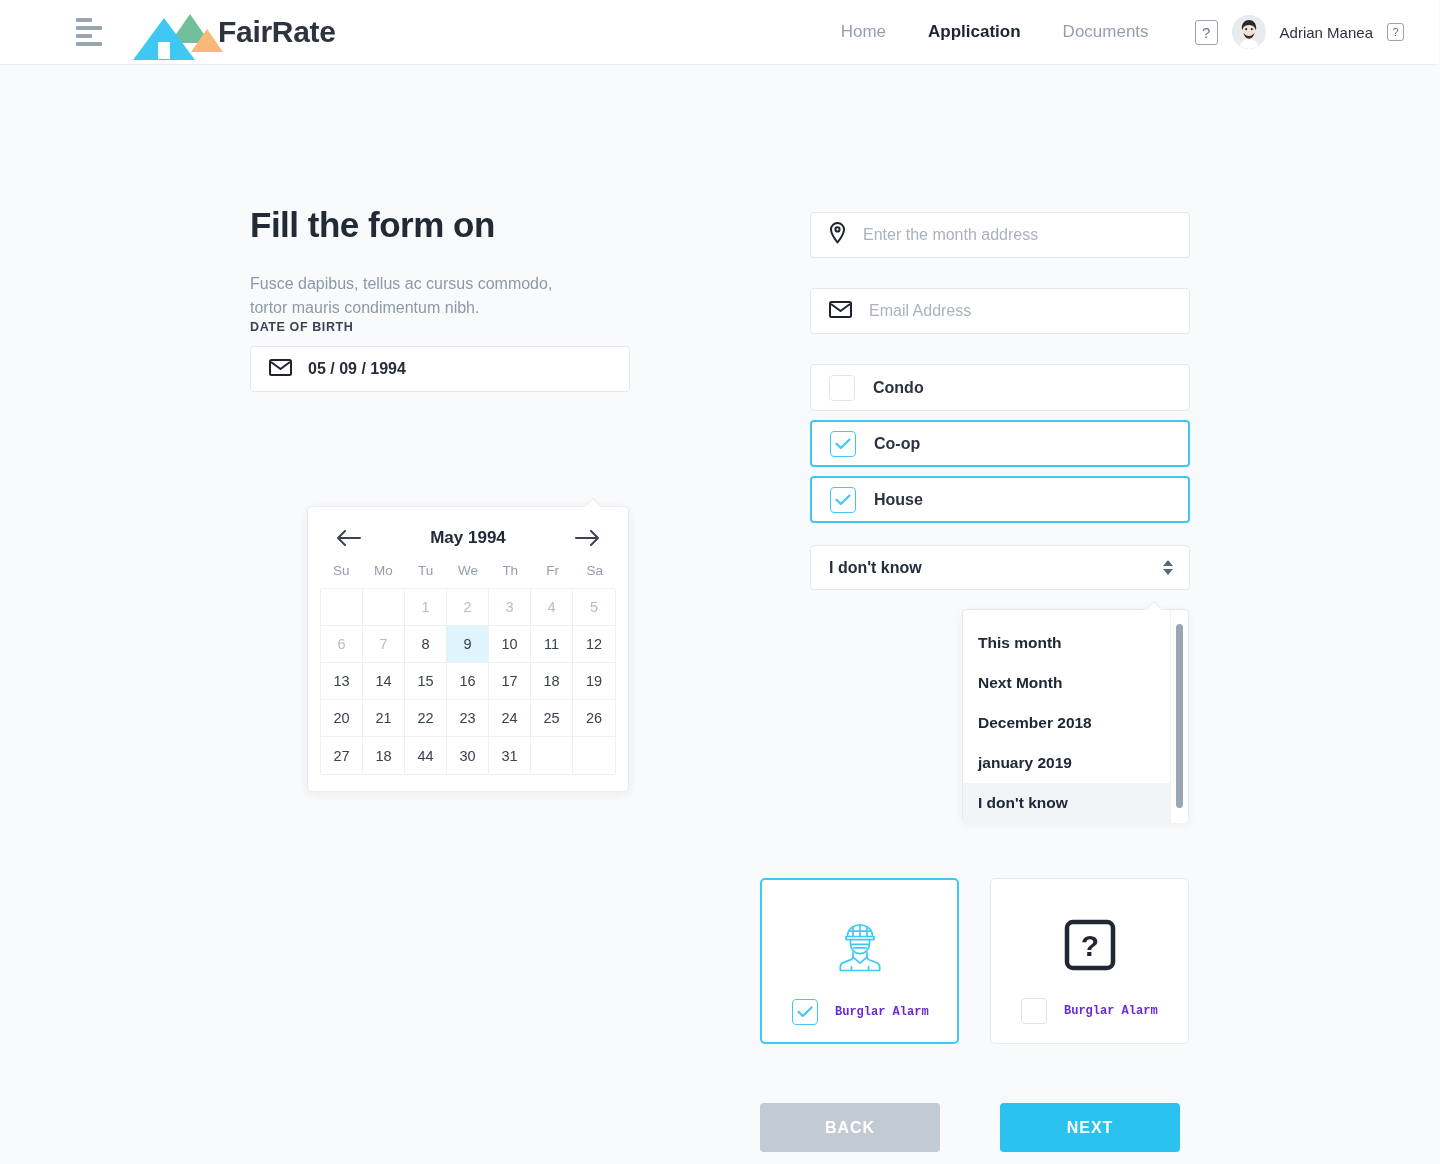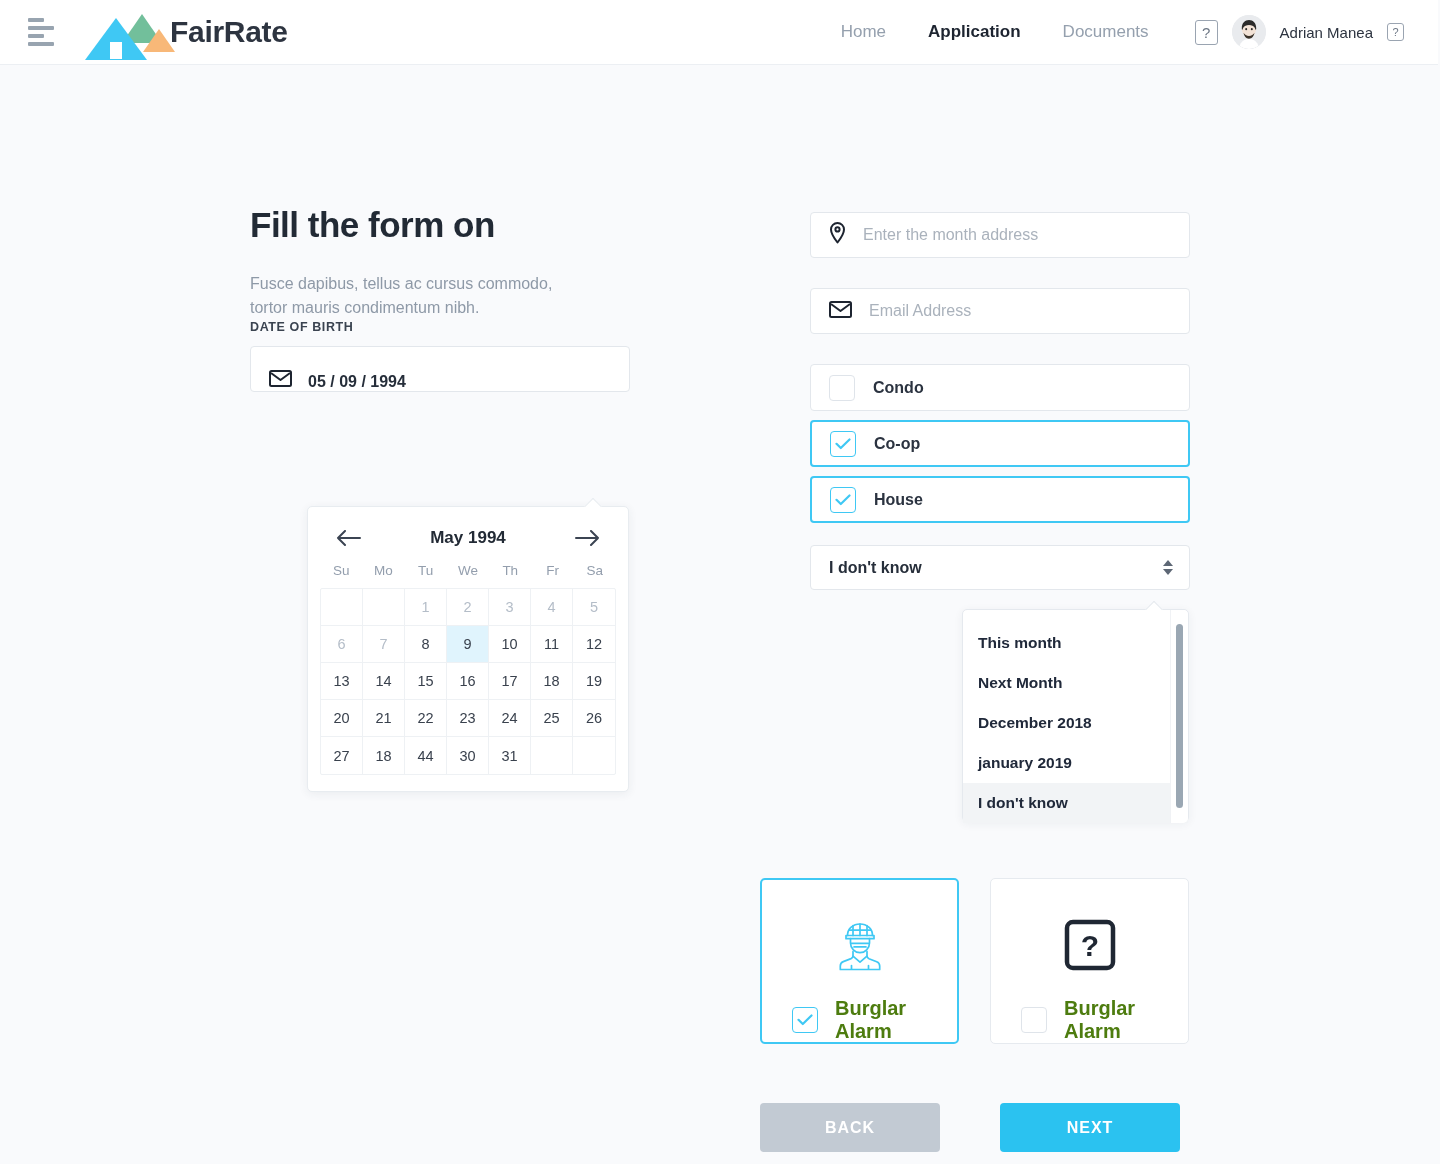--- a/index.html
+++ b/index.html
@@ -10,21 +10,21 @@
     -webkit-font-smoothing: antialiased;
     overflow: hidden;
   }
 
   
   .topbar {
     position: relative;
     height: 65px; width: 1438px;
     background: #ffffff;
     border-bottom: 1px solid #eceff3;
-    display: flex; align-items: center;
+    display: flex; align-items: center; padding-left: 48px;
   }
   .hamburger {
     width: 26px; margin-left: 28px;
     display: flex; flex-direction: column; gap: 4px;
     cursor: pointer;
   }
   .hamburger i { display:block; height: 4px; border-radius: 1px; background: #98a4b0; }
   .hamburger i:nth-child(1){ width: 16px; }
   .hamburger i:nth-child(2){ width: 26px; }
   .hamburger i:nth-child(3){ width: 16px; }
@@ -91,21 +91,21 @@
     margin-top: 26px; font-size: 16px; line-height: 24px; color: #8e99a7;
   }
   .field-label {
     font-size: 12.5px; font-weight: bold;
     letter-spacing: 0.6px; color: #3a4350;
   }
 
   .input-box {
     margin-top: 12px; height: 46px; width: 380px;
     background: #fff; border: 1px solid #e3e7ec; border-radius: 4px;
-    display: flex; align-items: flex-end; padding: 0 18px;
+    display: flex; align-items: center; padding: 0 18px;
   }
   .input-box .val { font-size: 16px; font-weight: bold; color: #262e3a; margin-left: 16px; }
 
   
   .calendar {
     position: absolute; left: 307px; top: 441px;
     width: 322px; background: #fff;
     border: 1px solid #e8ecf0; border-radius: 5px;
     box-shadow: 0 2px 10px rgba(40,55,75,0.07);
     padding: 14px 12px 16px;
@@ -212,21 +212,21 @@
   
   .cards { position: absolute; left: 760px; top: 813px; display: flex; gap: 31px; }
   .card {
     width: 199px; height: 166px; background: #fff;
     border: 1px solid #e6eaef; border-radius: 5px;
     display: flex; flex-direction: column; align-items: center;
   }
   .card.on { border: 2px solid #3fc8f4; }
   .card-icon { margin-top: 37px; height: 58px; display:flex; align-items:center; }
   .card-foot { display: flex; align-items: center; margin-top: 24px; width: 100%; padding-left: 30px; }
-  .card-foot .lbl { font-size: 20px; font-weight: bold; color: #4d7c0f; margin-left: 17px; }
+  .card-foot .lbl { font-size: 12px; font-weight: bold; color: #6d28d9; margin-left: 17px; font-family: Liberation Mono, monospace; }
 
   
   .buttons { position: absolute; left: 760px; top: 1038px; display: flex; gap: 60px; }
   .btn {
     width: 180px; height: 49px; border: none; border-radius: 4px;
     font-size: 16px; font-weight: bold; letter-spacing: 0.9px;
     color: #ffffff; cursor: pointer; font-family: "Liberation Sans", sans-serif;
   }
   .btn-back { background: #c2cad3; }
   .btn-next { background: #2bc2f0; }

